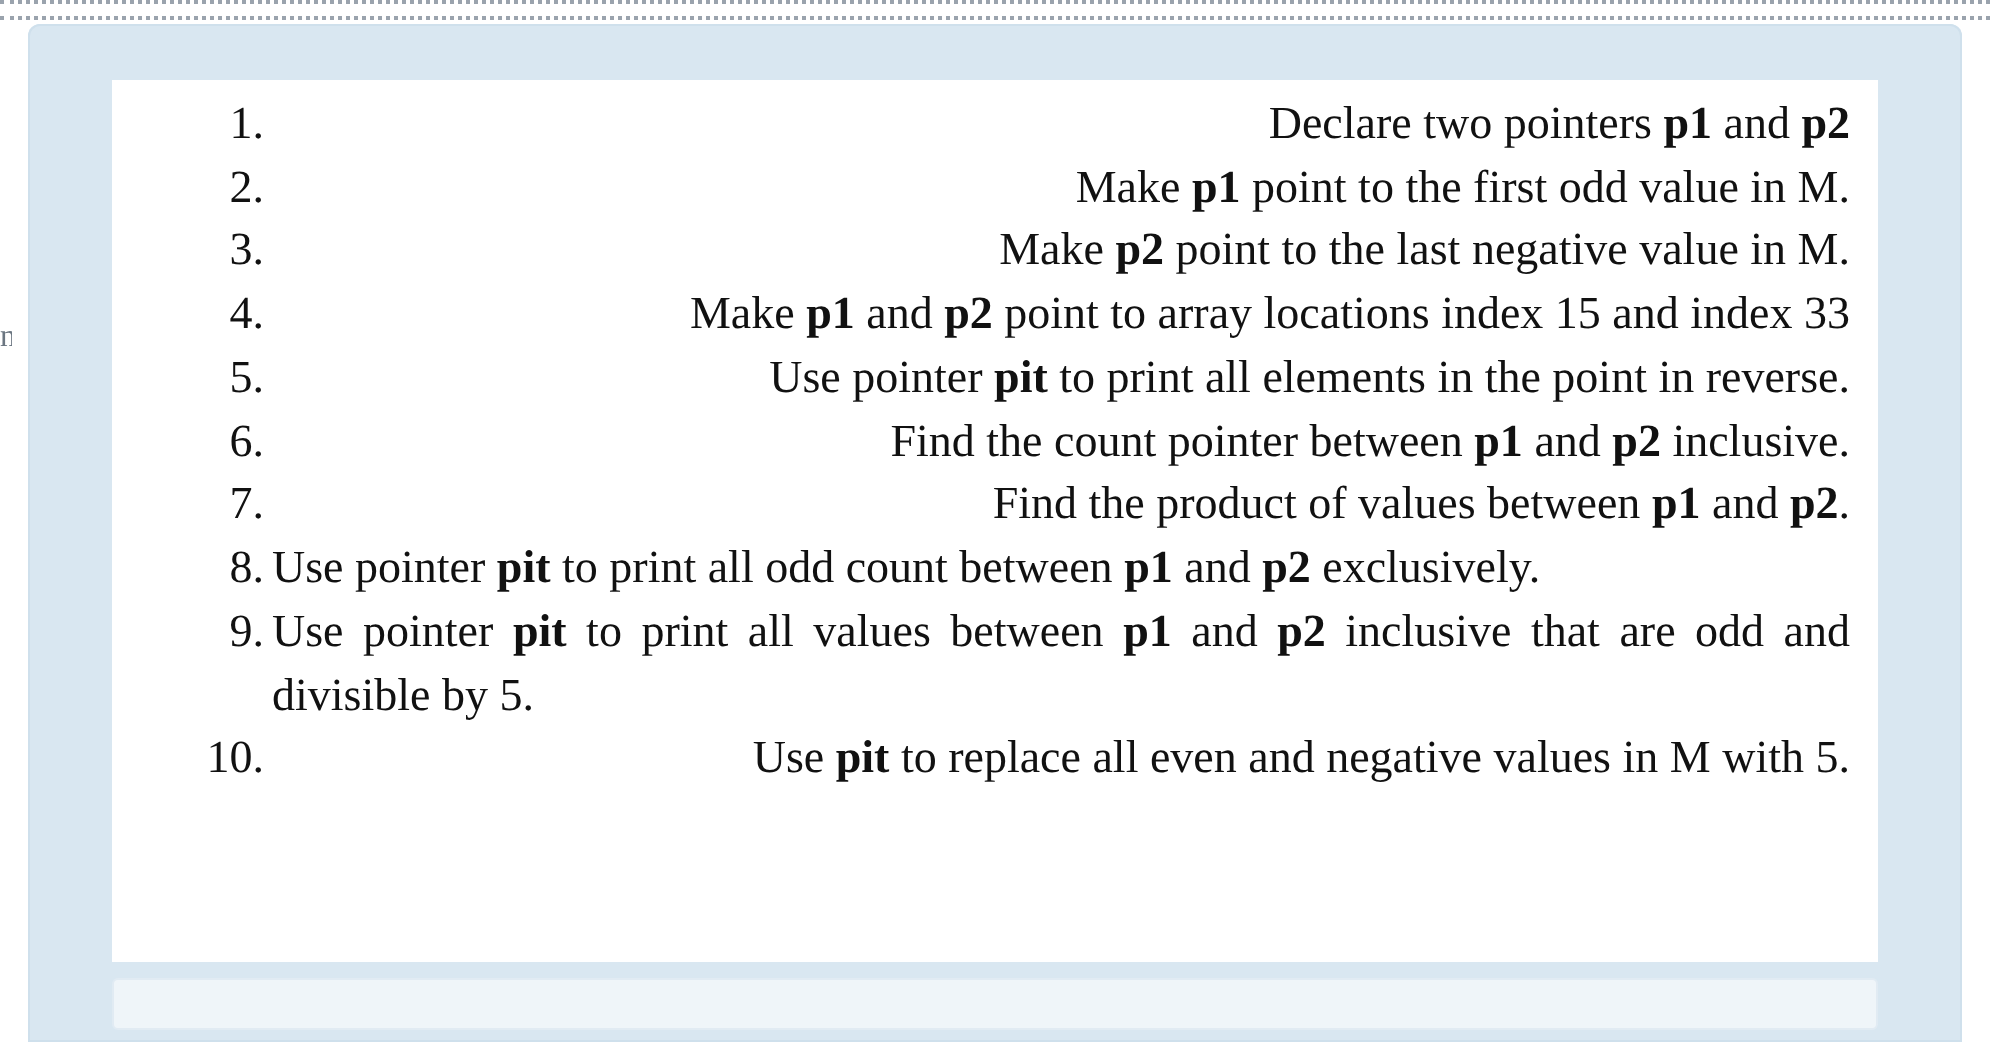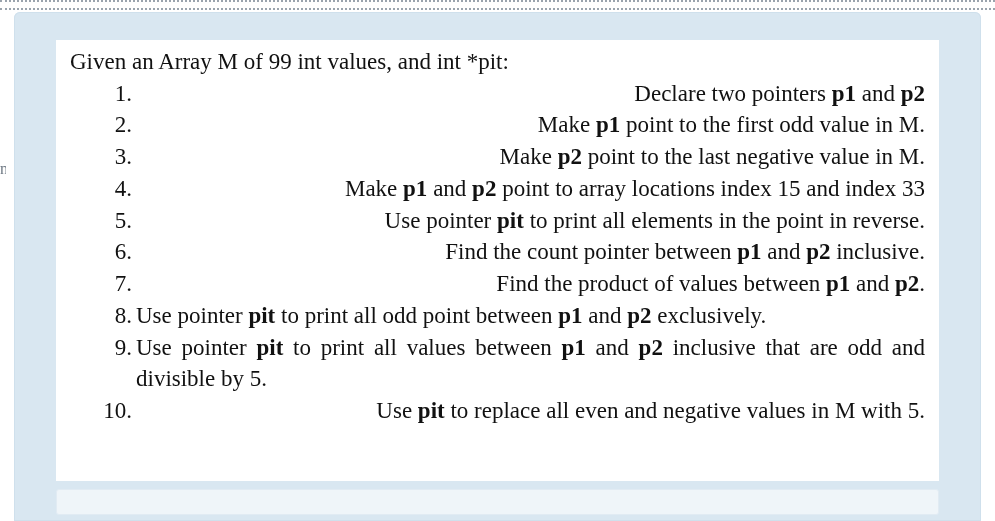--- a/index.html
+++ b/index.html
@@ -120,33 +120,30 @@
 
 <div class="page-frame">
   <div class="top-dots"></div>
 
   <div class="left-sliver">n</div>
 
   <div class="blue-region">
 
     <div class="content-card">
 
-      <p class="intro">
-        <span>Given an Array M of 99 int values, and int </span><span>*pit</span><span>:</span>
-      </p>
 
       <ol class="problem-list">
           <li><span>Declare two pointers </span><b>p1</b><span> and </span><b>p2</b></li>
           <li><span>Make </span><b>p1</b><span> point to the first odd value in M.</span></li>
           <li><span>Make </span><b>p2</b><span> point to the last negative value in M.</span></li>
           <li><span>Make </span><b>p1</b><span> and </span><b>p2</b><span> point to array locations index 15 and index 33</span></li>
           <li><span>Use pointer </span><b>pit</b><span> to print all elements in the point in reverse.</span></li>
           <li><span>Find the count pointer between </span><b>p1</b><span> and </span><b>p2</b><span> inclusive.</span></li>
           <li><span>Find the product of values between </span><b>p1</b><span> and </span><b>p2</b><span>.</span></li>
-          <li class="justify"><span>Use pointer </span><b>pit</b><span> to print all odd point between </span><b>p1</b><span> and </span><b>p2</b><span> exclusively.</span></li>
+          <li class="justify"><span>Use pointer </span><b>pit</b><span> to print all odd count between </span><b>p1</b><span> and </span><b>p2</b><span> exclusively.</span></li>
           <li class="justify"><span>Use pointer </span><b>pit</b><span> to print all values between </span><b>p1</b><span> and </span><b>p2</b><span> inclusive that are odd and divisible by 5.</span></li>
           <li><span>Use </span><b>pit</b><span> to replace all even and negative values in M with 5.</span></li>
         </ol>
 
     </div>
 
     <div class="bottom-bar"></div>
   </div>
 </div>
 

